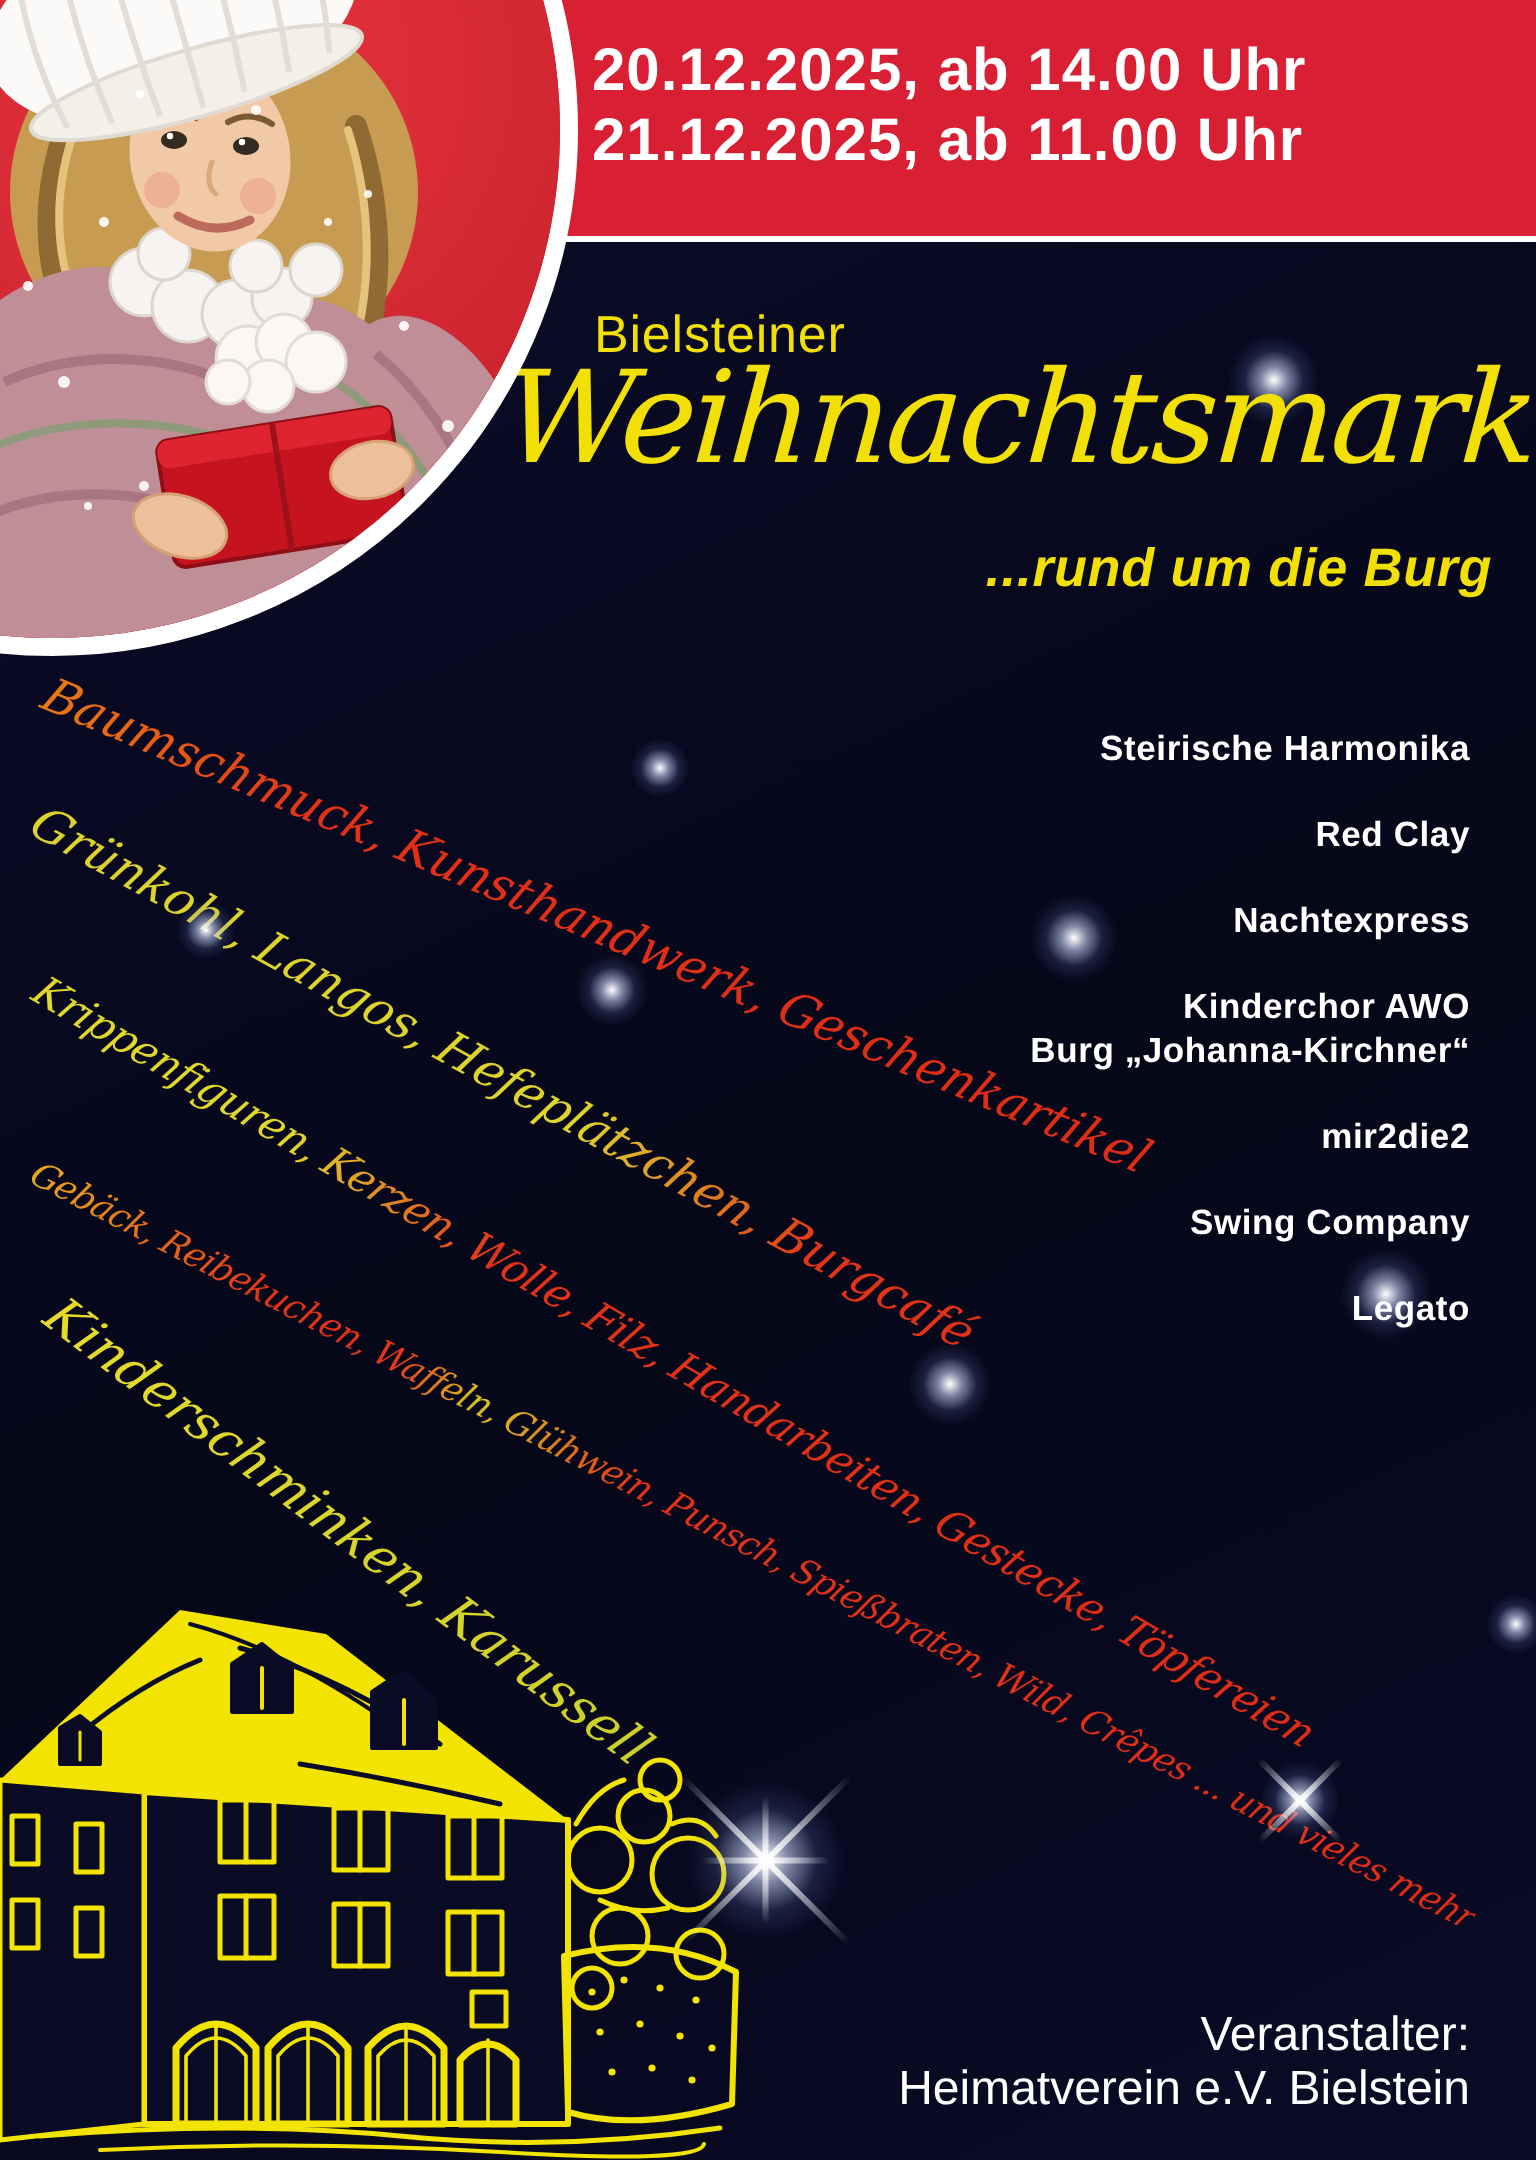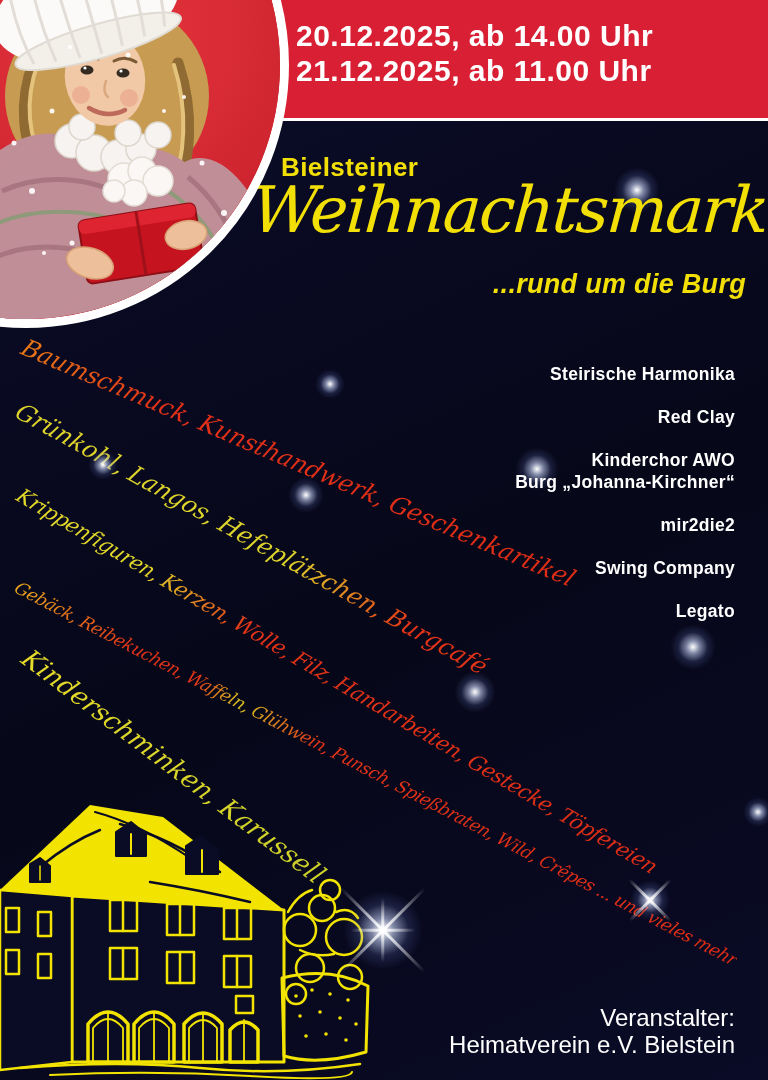--- a/index.html
+++ b/index.html
@@ -15,22 +15,22 @@
     background:#d81f33; border-bottom:3px solid #ffffff; z-index:3; }
   .dates { position:absolute; left:296px; top:18px; z-index:5; color:#ffffff;
     font-size:30px; font-weight:bold; line-height:35px; letter-spacing:.5px; }
 
   
   .photo-circle { position:absolute; left:-237px; top:-198px; width:526px; height:526px;
     box-sizing:border-box; border:9px solid #ffffff; border-radius:50%;
     background:#c62029; overflow:hidden; z-index:4; }
 
   
-  .title-pre { position:absolute; left:281px; top:152px; z-index:2;
-    color:#f2df05; font-size:26px; font-weight:bold; letter-spacing:.4px; }
+  .title-pre { position:absolute; left:297px; top:152px; z-index:2;
+    color:#f2df05; font-size:26px; font-weight:normal; letter-spacing:.4px; }
   .title-main { position:absolute; left:252px; top:178px; z-index:2;
     color:#f2df05; font-family:"DejaVu Serif", serif; font-style:italic;
     font-size:64px; letter-spacing:-2px; line-height:1; transform:skewX(-4deg); }
   .title-sub { position:absolute; right:22px; top:269px; z-index:2;
     color:#f2df05; font-size:27px; font-weight:bold; letter-spacing:.3px;font-style:italic; }
 
   
   .script { position:absolute; z-index:1; white-space:nowrap;
     font-family:"DejaVu Serif", serif; font-style:italic;
     transform-origin:left top; color:transparent;
@@ -184,20 +184,23 @@
   <div class="script m4">Kinderschminken, Karussell</div>
 
   <div class="performers">
     <div class="entry">
         <span>Steirische Harmonika</span>
       </div>
     <div class="entry">
         <span>Red Clay</span>
       </div>
     <div class="entry">
+        <span>Nachtexpress</span>
+      </div>
+    <div class="entry">
       <span>Kinderchor AWO</span>
       <span>Burg „Johanna-Kirchner“</span>
     </div>
     <div class="entry">
         <span>mir2die2</span>
       </div>
     <div class="entry">
         <span>Swing Company</span>
       </div>
     <div class="entry">

